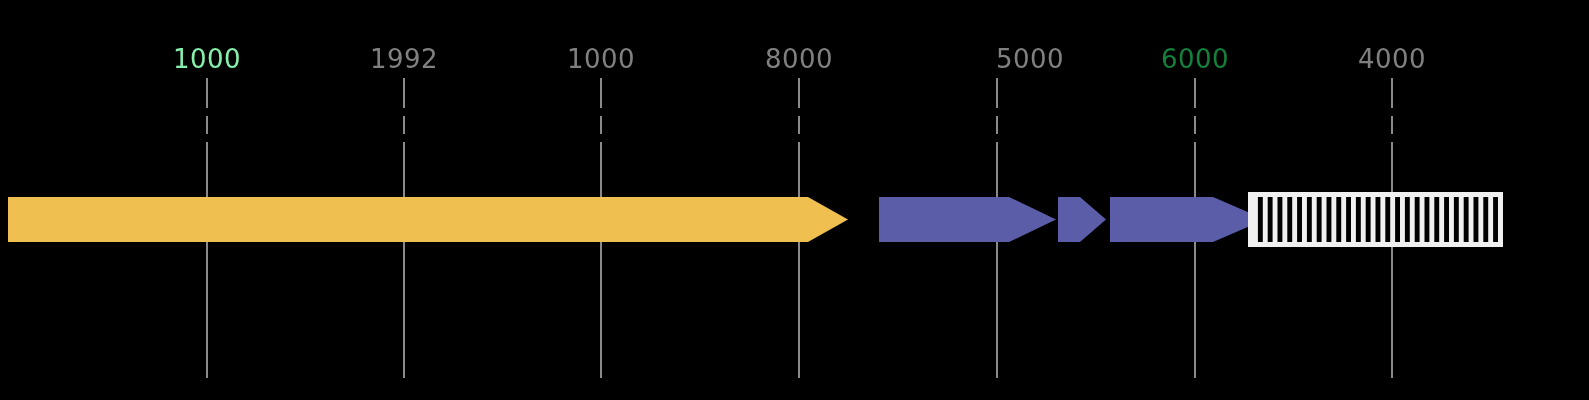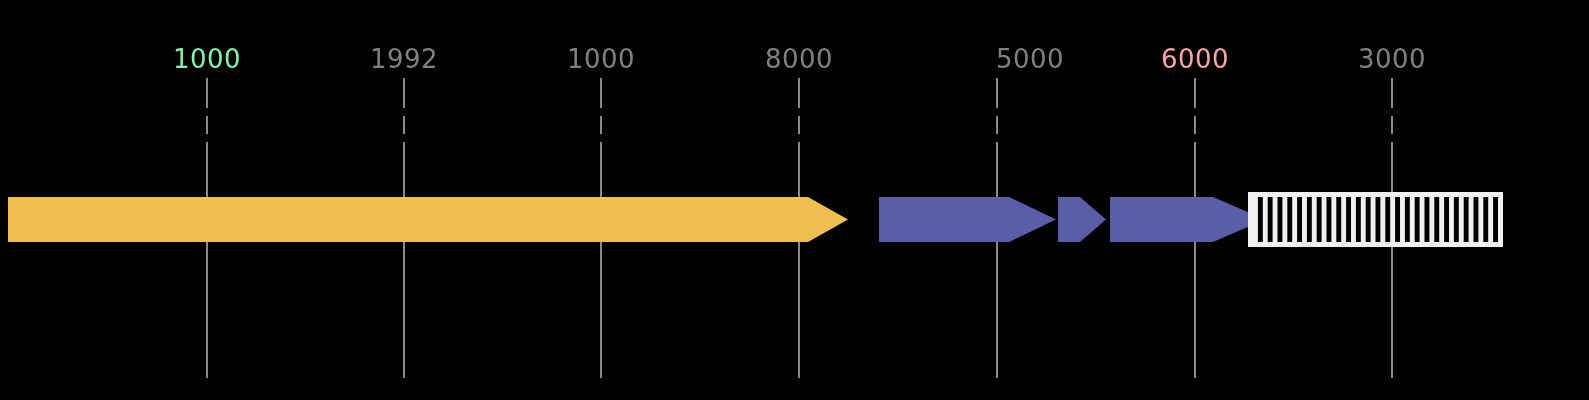--- a/index.html
+++ b/index.html
@@ -69,25 +69,25 @@
       <div class="gridline seg-b" style="left: 601px; top: 116px; height: 18px; background: rgb(138, 138, 138);"></div>
       <div class="gridline seg-c" style="left: 601px; top: 142px; height: 236px; background: rgb(138, 138, 138);"></div>
       <div class="tick-label" style="left: 799px; top: 44px; color: rgb(128, 128, 128);">8000</div>
       <div class="gridline seg-a" style="left: 799px; top: 78px; height: 30px; background: rgb(138, 138, 138);"></div>
       <div class="gridline seg-b" style="left: 799px; top: 116px; height: 18px; background: rgb(138, 138, 138);"></div>
       <div class="gridline seg-c" style="left: 799px; top: 142px; height: 236px; background: rgb(138, 138, 138);"></div>
       <div class="tick-label" style="left: 997px; top: 44px; color: rgb(128, 128, 128); margin-left: 33px;">5000</div>
       <div class="gridline seg-a" style="left: 997px; top: 78px; height: 30px; background: rgb(138, 138, 138);"></div>
       <div class="gridline seg-b" style="left: 997px; top: 116px; height: 18px; background: rgb(138, 138, 138);"></div>
       <div class="gridline seg-c" style="left: 997px; top: 142px; height: 236px; background: rgb(138, 138, 138);"></div>
-      <div class="tick-label" style="left: 1195px; top: 44px; color: #fca5a5;">6000</div>
+      <div class="tick-label" style="left: 1195px; top: 44px; color: #15803d;">6000</div>
       <div class="gridline seg-a" style="left: 1195px; top: 78px; height: 30px; background: rgb(138, 138, 138);"></div>
       <div class="gridline seg-b" style="left: 1195px; top: 116px; height: 18px; background: rgb(138, 138, 138);"></div>
       <div class="gridline seg-c" style="left: 1195px; top: 142px; height: 236px; background: rgb(138, 138, 138);"></div>
-      <div class="tick-label" style="left: 1392px; top: 44px; color: rgb(128, 128, 128);">3000</div>
+      <div class="tick-label" style="left: 1392px; top: 44px; color: rgb(128, 128, 128);">4000</div>
       <div class="gridline seg-a" style="left: 1392px; top: 78px; height: 30px; background: rgb(138, 138, 138);"></div>
       <div class="gridline seg-b" style="left: 1392px; top: 116px; height: 18px; background: rgb(138, 138, 138);"></div>
       <div class="gridline seg-c" style="left: 1392px; top: 142px; height: 236px; background: rgb(138, 138, 138);"></div>
     </div>
 
   <div class="feature-layer">
     <svg class="features" id="features-svg" width="1589" height="400">
       <defs>
         <pattern id="vstripes" patternUnits="userSpaceOnUse" x="0" y="0" width="10.2" height="10">
           <rect x="0" y="0" width="10.2" height="10" fill="#000000"></rect>

